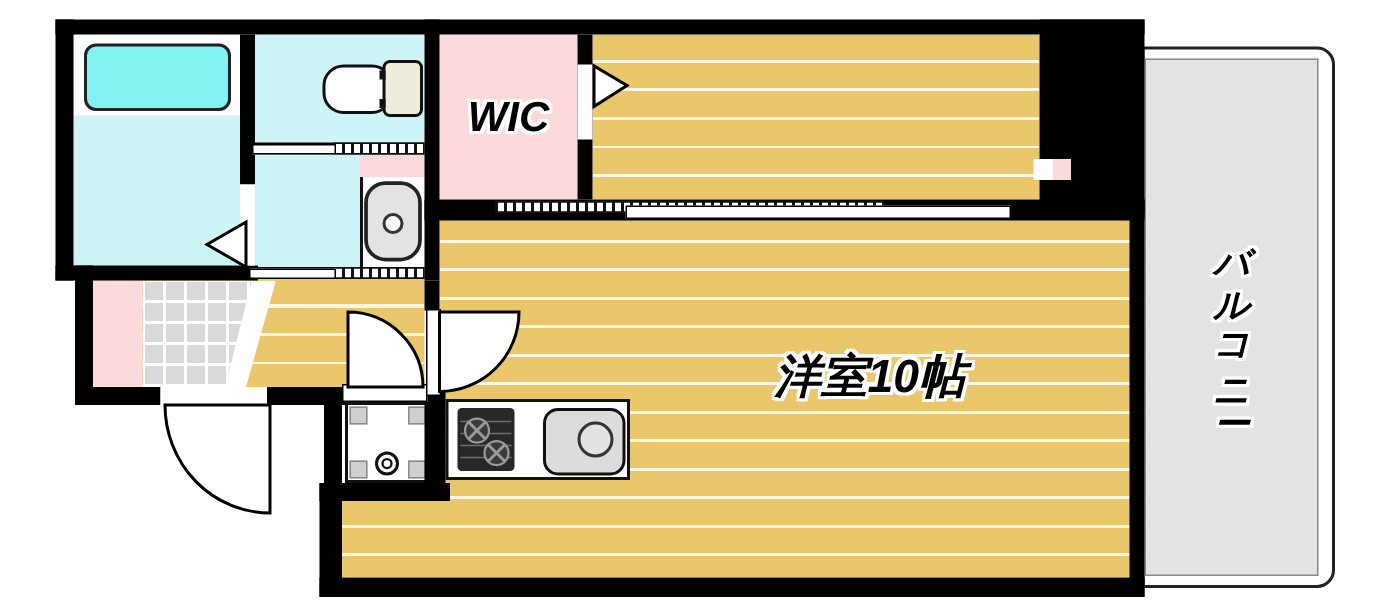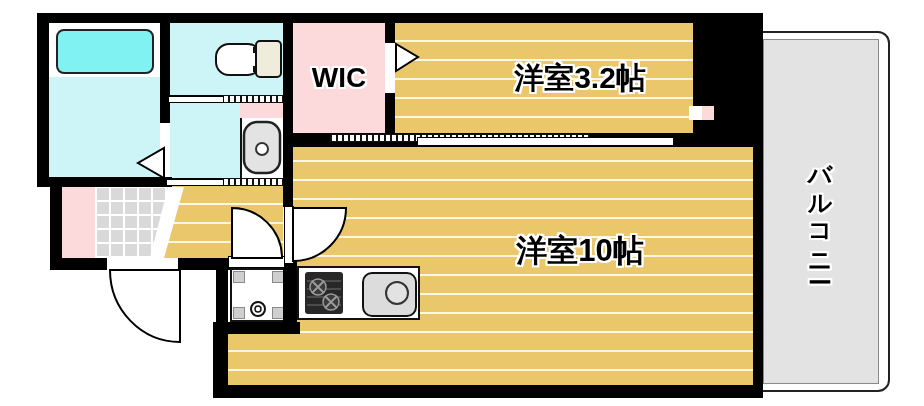--- a/index.html
+++ b/index.html
@@ -20,21 +20,21 @@
     background:repeating-linear-gradient(90deg,#111 0 2px,#fff 2px 6px);
     border-top:1px solid #111;border-bottom:1px solid #111;
   }
   .slidepanel{position:absolute;z-index:31;background:#fff;border:1px solid #000;}
   .gap{position:absolute;background:#fff;z-index:25;}
   .label{
     position:absolute;z-index:60;display:flex;align-items:center;justify-content:center;
     color:#000;font-weight:bold;
     text-shadow:-2px -2px 0 #fff,2px -2px 0 #fff,-2px 2px 0 #fff,2px 2px 0 #fff,
                  0 -2px 0 #fff,0 2px 0 #fff,-2px 0 0 #fff,2px 0 0 #fff;
-    white-space:nowrap;pointer-events:none;
+    white-space:nowrap;pointer-events:none;font-style:italic;
   }
   #svg-overlay{position:absolute;left:0;top:0;z-index:50;pointer-events:none;}
   .corner-tab{position:absolute;width:10px;height:10px;background:#cfcfcf;border:1px solid #8a8a8a;}
 </style>
 </head>
 <body>
 
 <div id="canvas">
 
   <div class="abs" style="left:761px;top:31px;width:125px;height:357px;background:#fff;border:2px solid #222;border-radius:0 12px 12px 0;z-index:1;"></div>
@@ -155,16 +155,15 @@
       <path d="M325,296 L337,308 M337,296 L325,308" stroke="#9a9a9a" stroke-width="2"></path>
     </g>
 
     <g>
       <circle cx="258" cy="309" r="7" fill="#fff" stroke="#111" stroke-width="2"></circle>
       <circle cx="258" cy="309" r="3" fill="none" stroke="#111" stroke-width="1.5"></circle>
     </g>
   </svg>
 
   <div class="label" style="left:293px;top:23px;width:92px;height:110px;font-size:28px;">WIC</div>
-  <div class="label" style="left:430px;top:50px;width:300px;height:56px;font-size:30px;">洋室3.2帖</div>
   <div class="label" style="left:430px;top:226px;width:300px;height:50px;font-size:31px;text-align:center;">洋室10帖</div>
 
 </div>
 
 </body></html>

